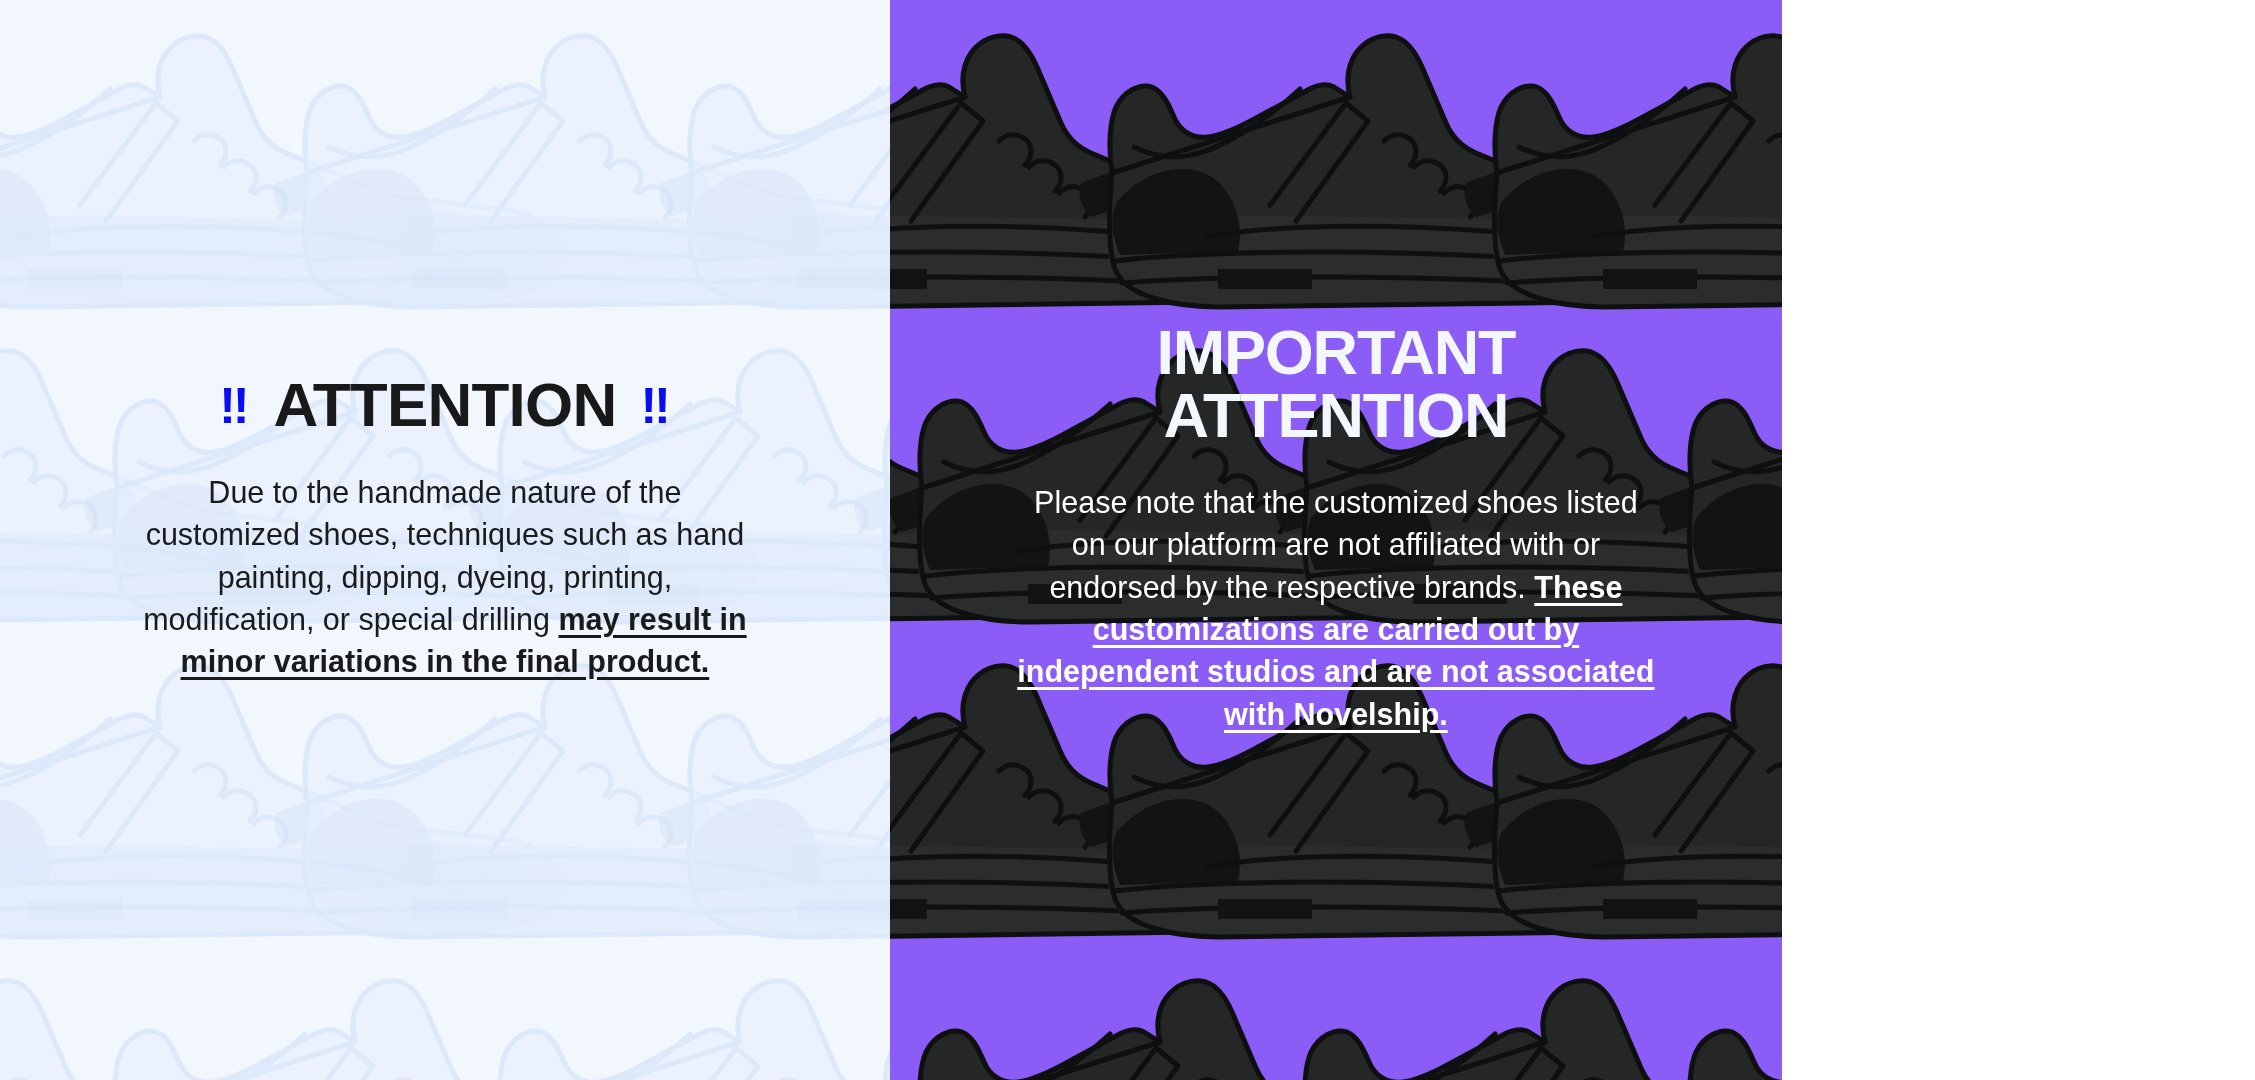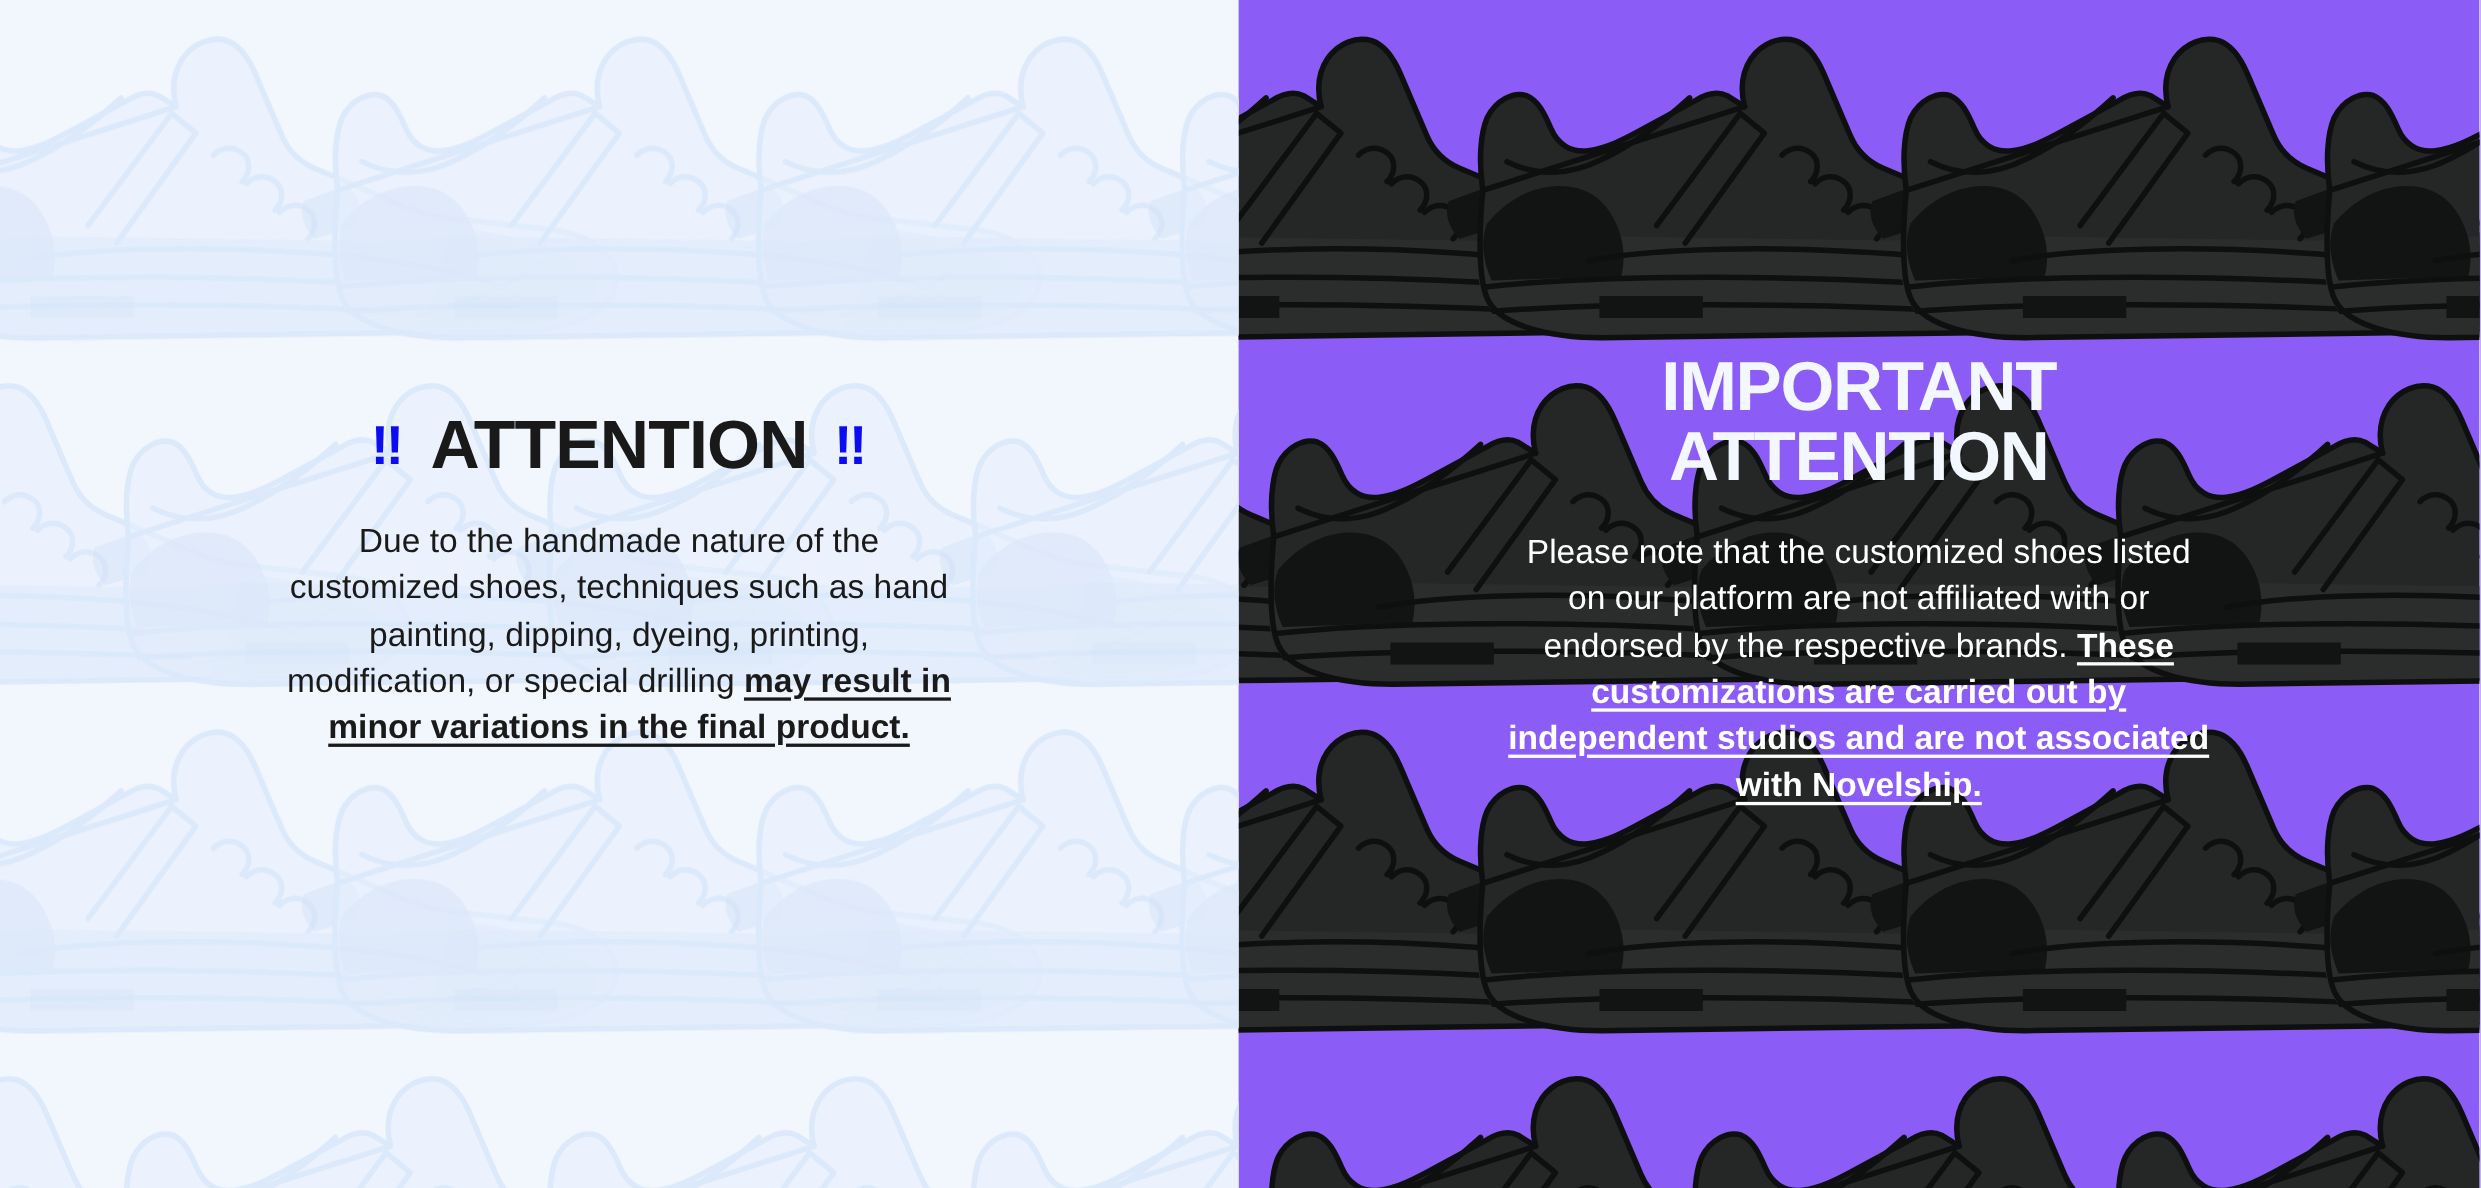--- a/index.html
+++ b/index.html
@@ -6,21 +6,21 @@
 
   html, body {
     width: 2255px;
     height: 1080px;
     overflow: hidden;
     font-family: "Liberation Sans", sans-serif;
   }
 
   #app {
     position: relative;
-    width: 2254px;
+    width: 1782px;
     height: 1080px;
     display: flex;
   }
 
   
   .panel {
     position: relative;
     height: 1080px;
     overflow: hidden;
     display: flex;

